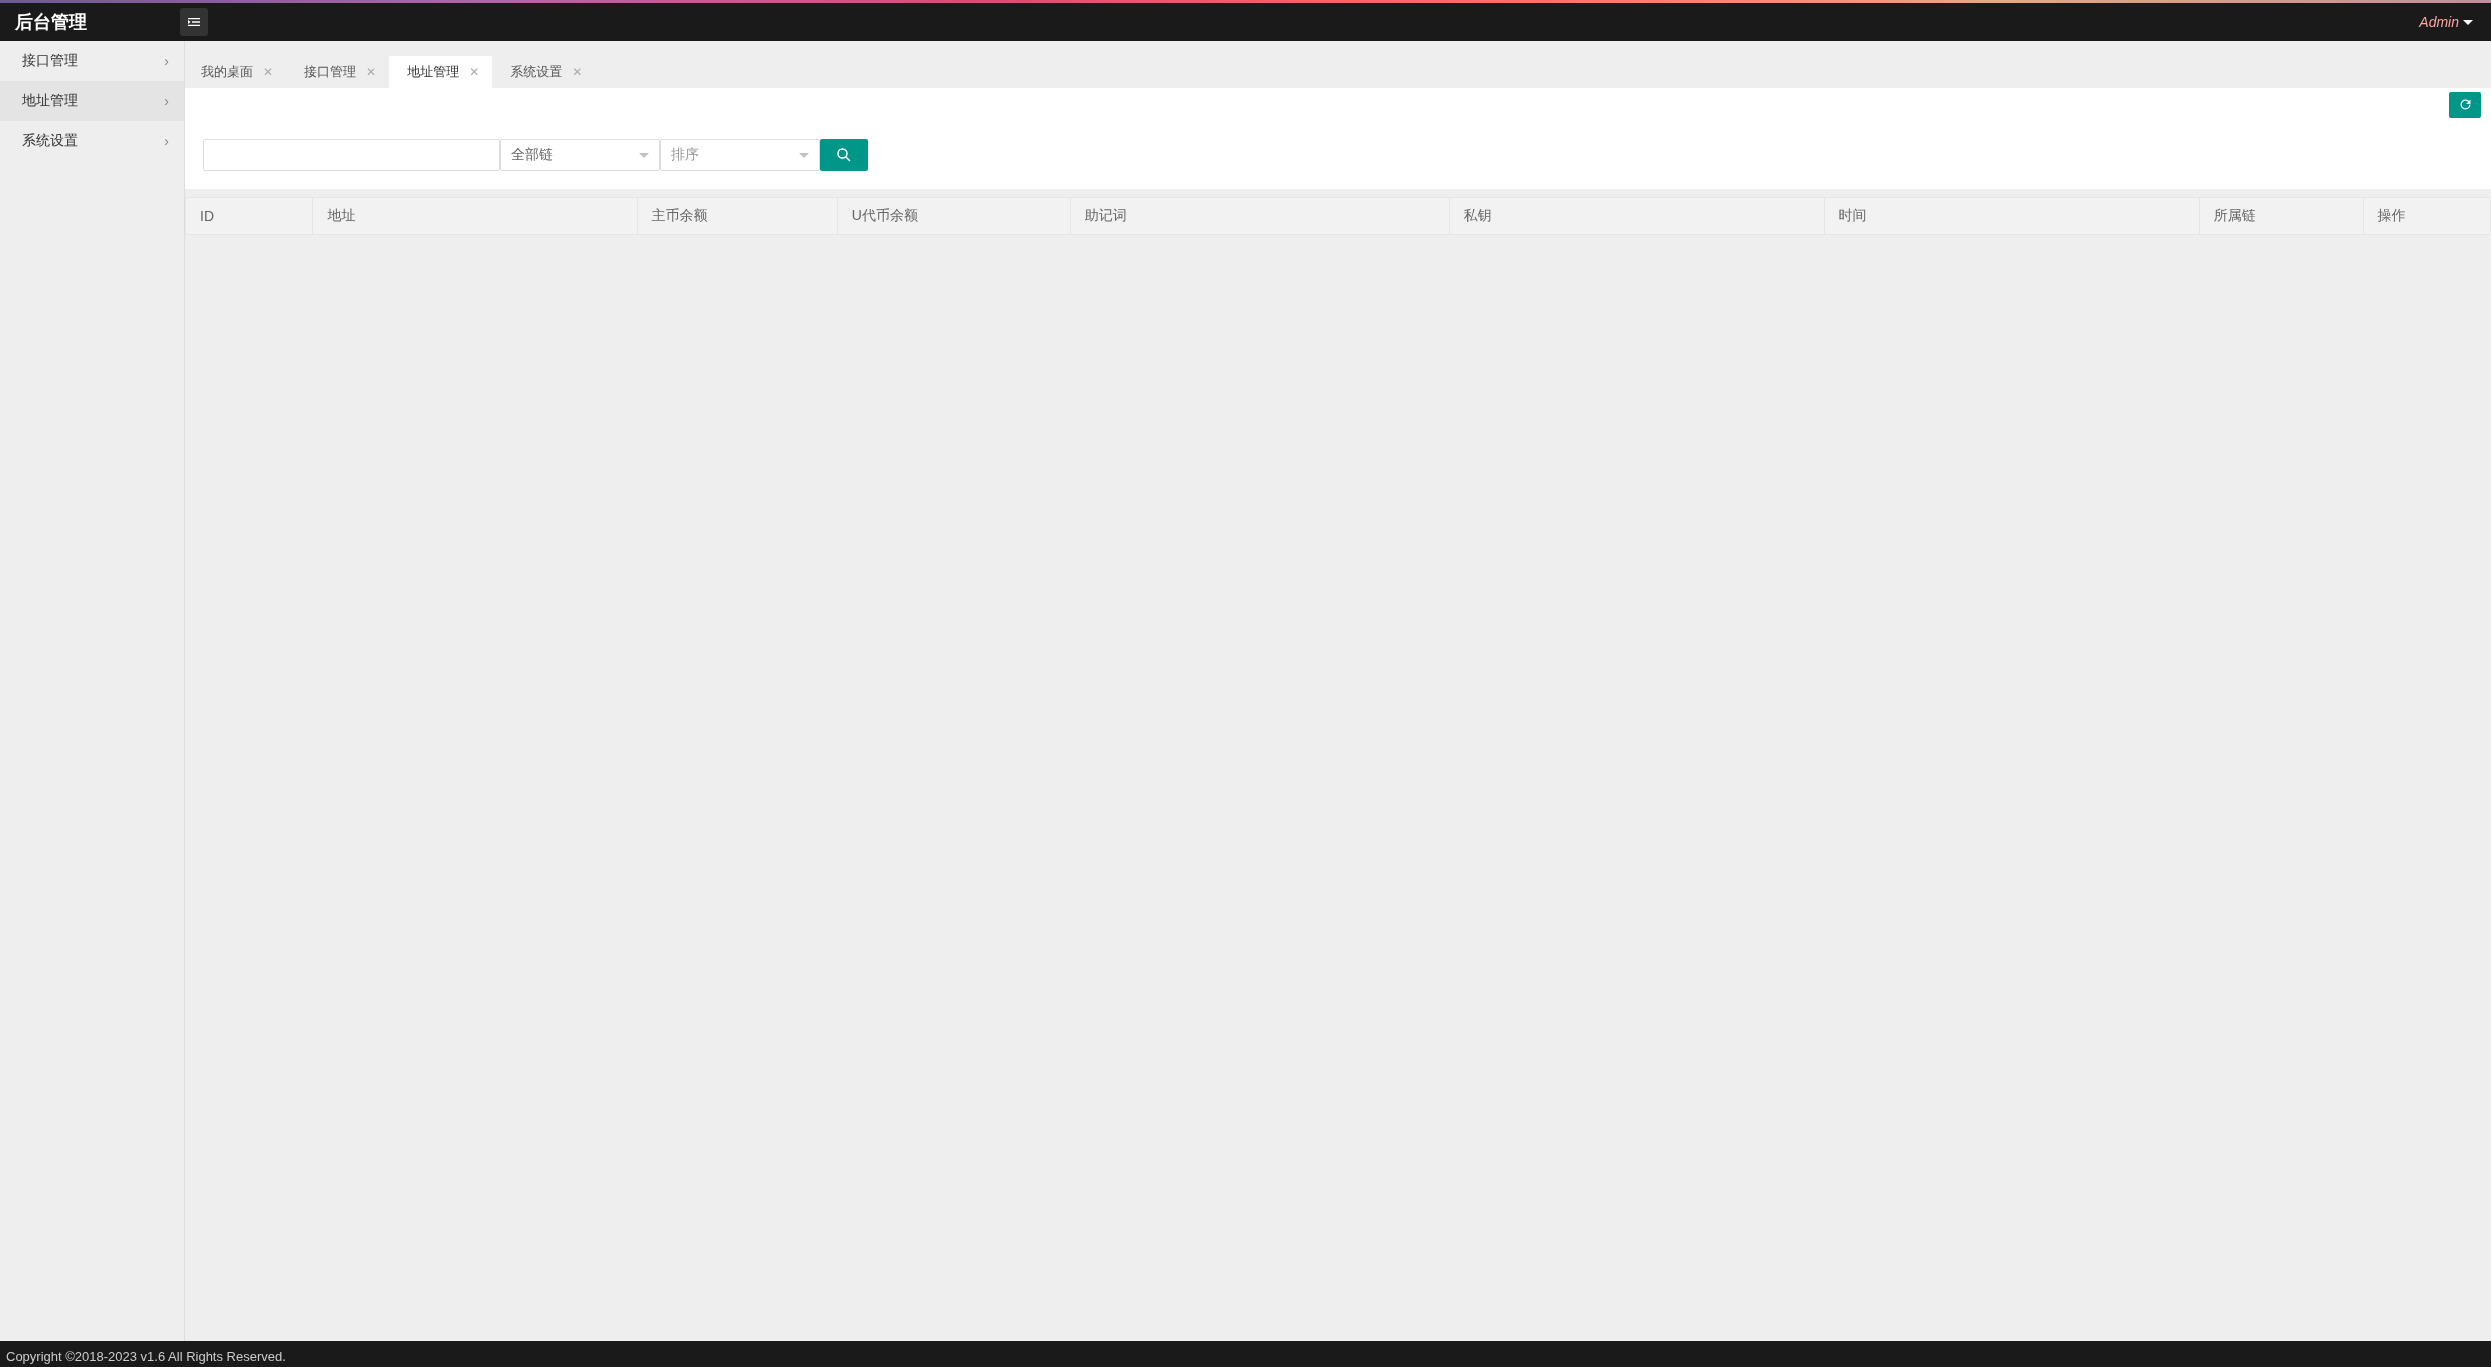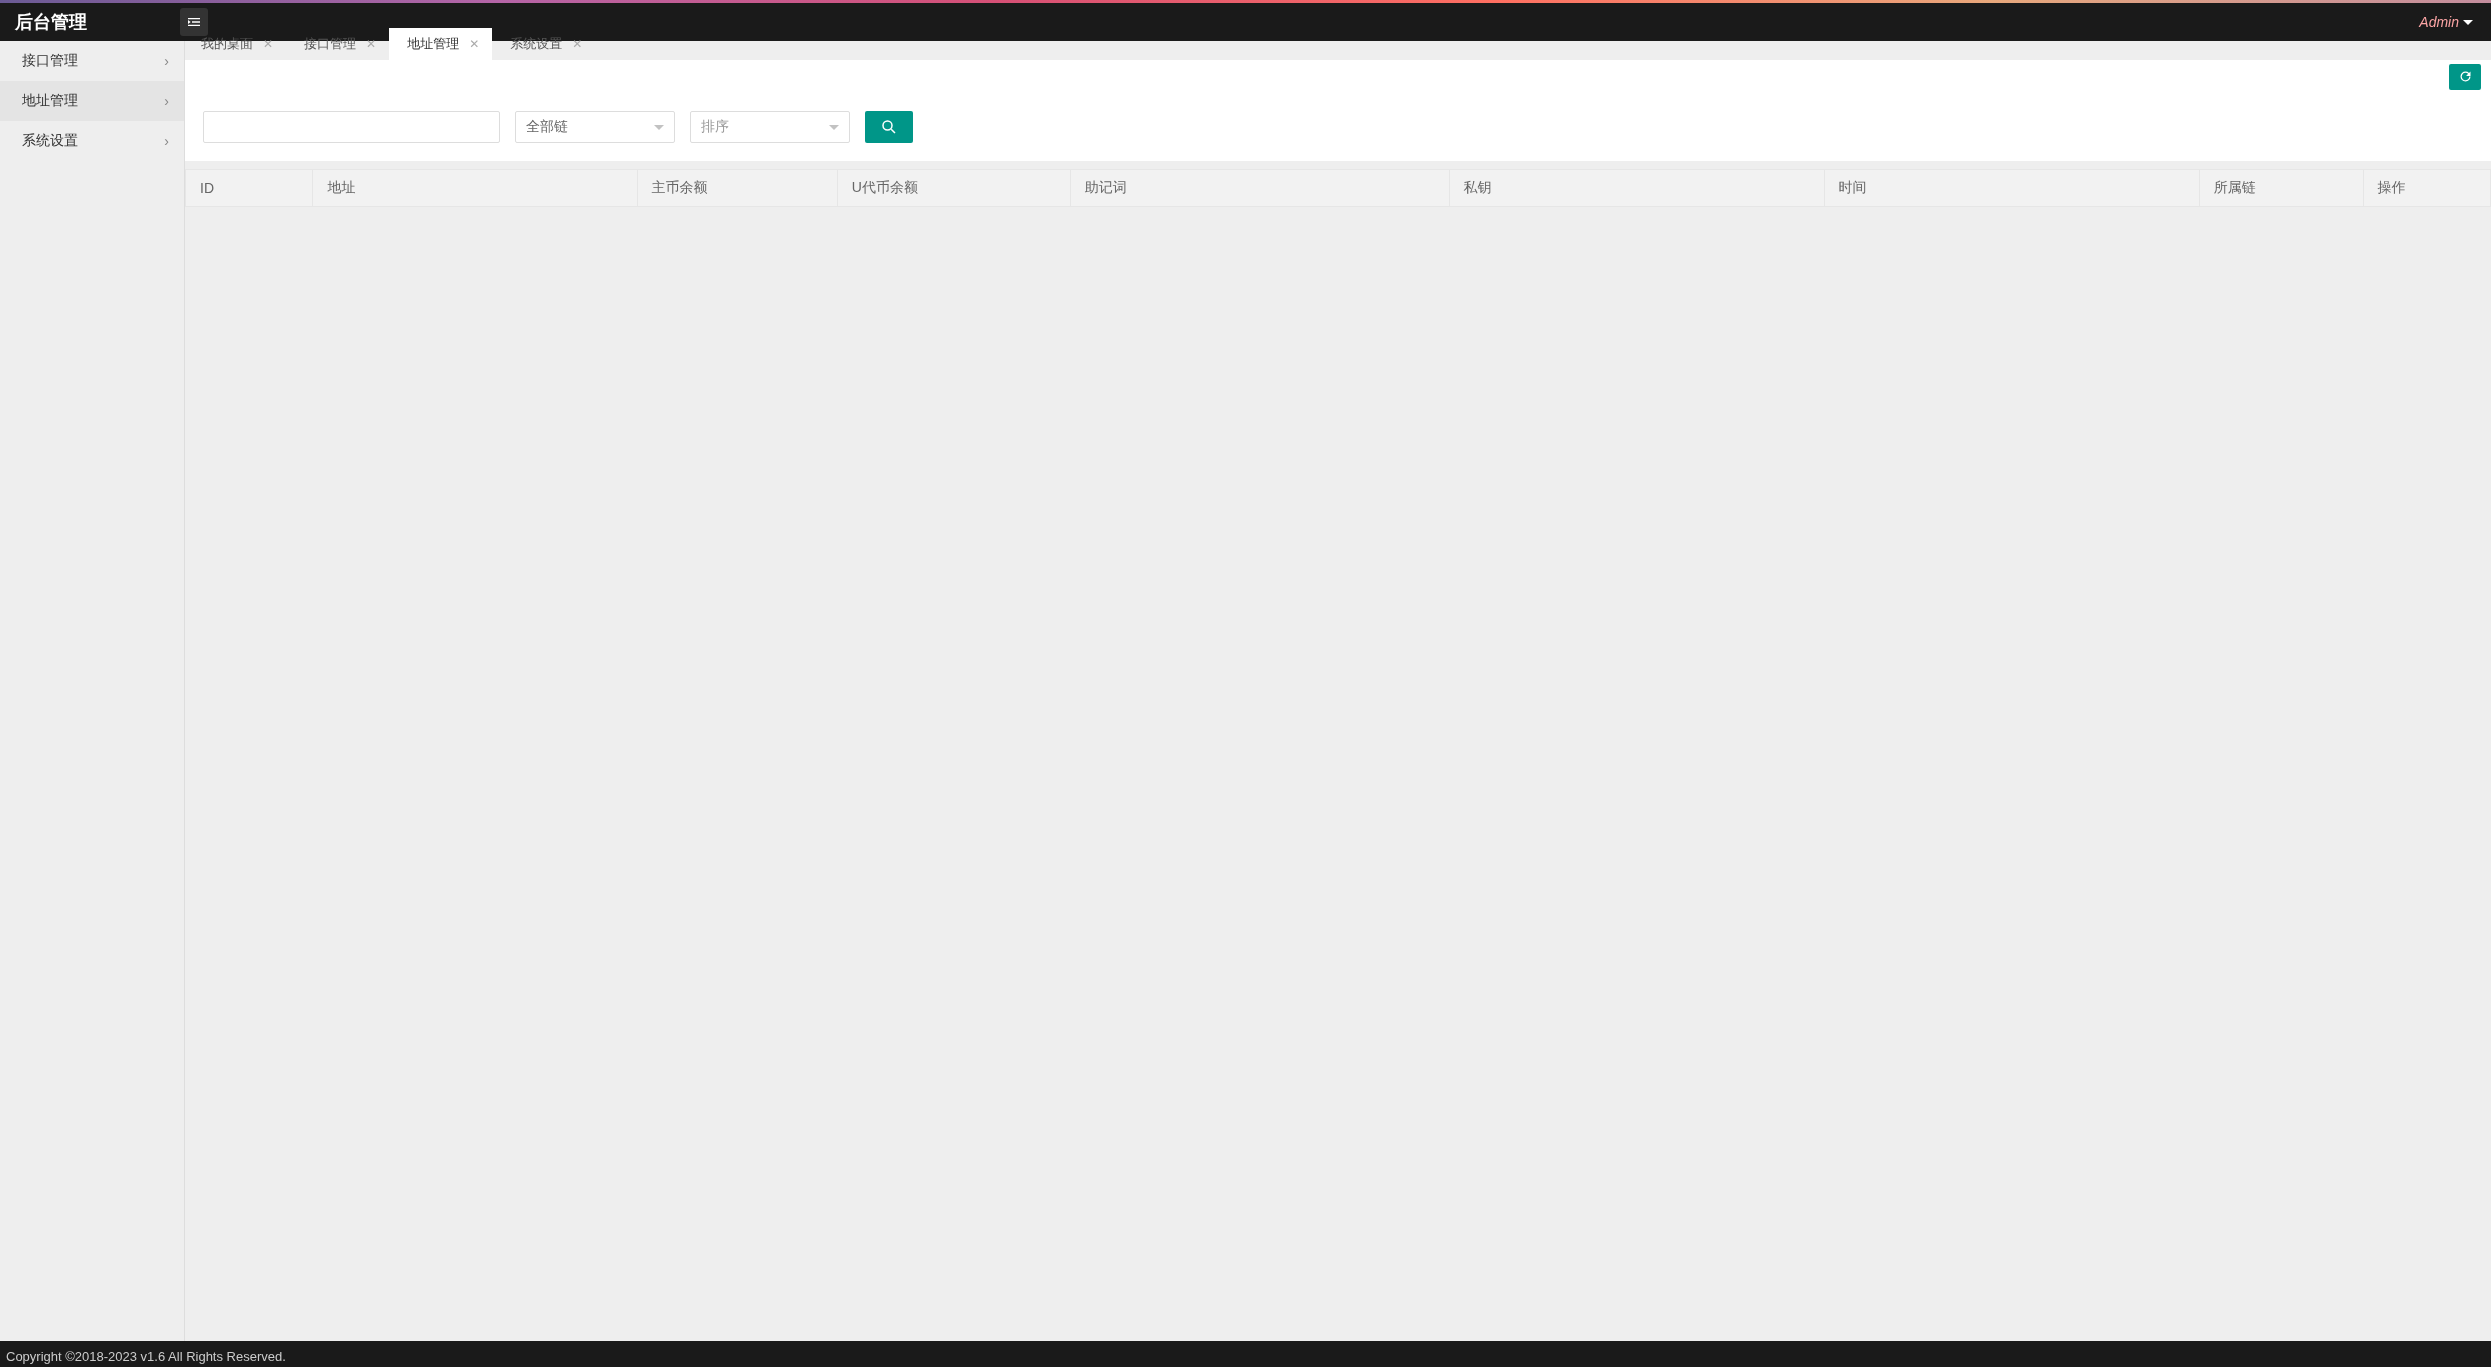--- a/index.html
+++ b/index.html
@@ -86,20 +86,21 @@
   flex-direction: column;
   background: #eee;
   position: relative;
 }
 .tabs-bar {
   height: 19px;
   background: #eee;
   display: flex;
   align-items: flex-end;
   border-bottom: 0;
+  margin-top: 28px;
 }
 .tab {
   height: 32px;
   padding: 0 12px 0 18px;
   display: flex;
   align-items: center;
   font-size: 13px;
   color: #555;
   cursor: pointer;
   border-right: 1px solid transparent;
@@ -139,21 +140,20 @@
   align-items: center;
   justify-content: center;
   cursor: pointer;
 }
 .refresh-btn svg { width: 15px; height: 15px; fill: #fff; }
 .filter-row {
   background: #fff;
   padding: 18px 0 18px 0;
   display: flex;
   align-items: center;
-  gap: 15px;
   margin-left: 18px;
   margin-right: 18px;
 }
 .text-input {
   width: 297px;
   height: 32px;
   border: 1px solid #ddd;
   border-radius: 2px;
   padding: 0 10px;
   font-size: 13px;

